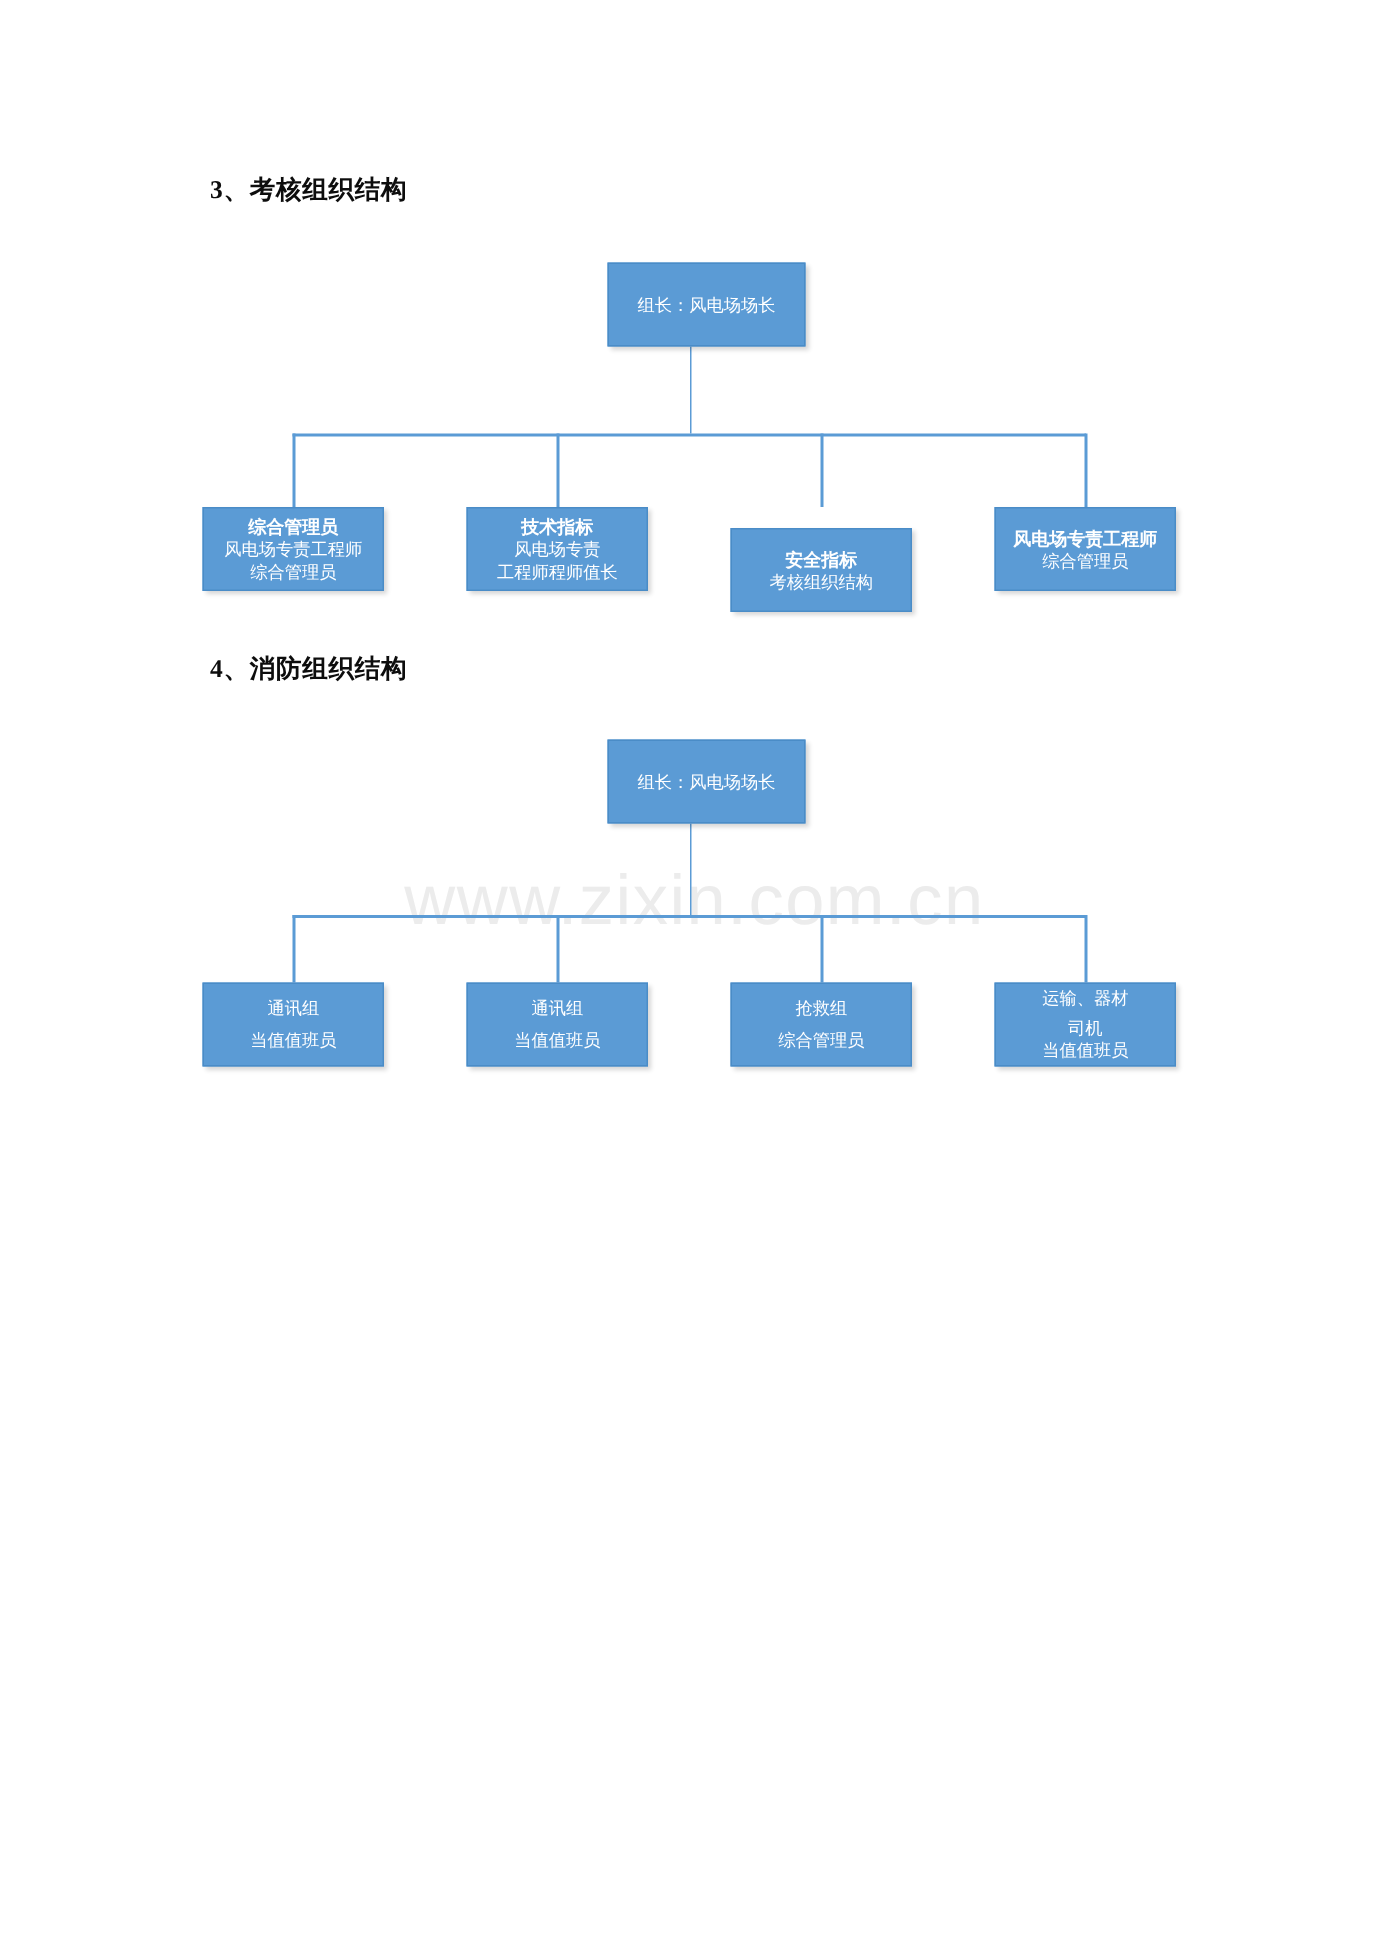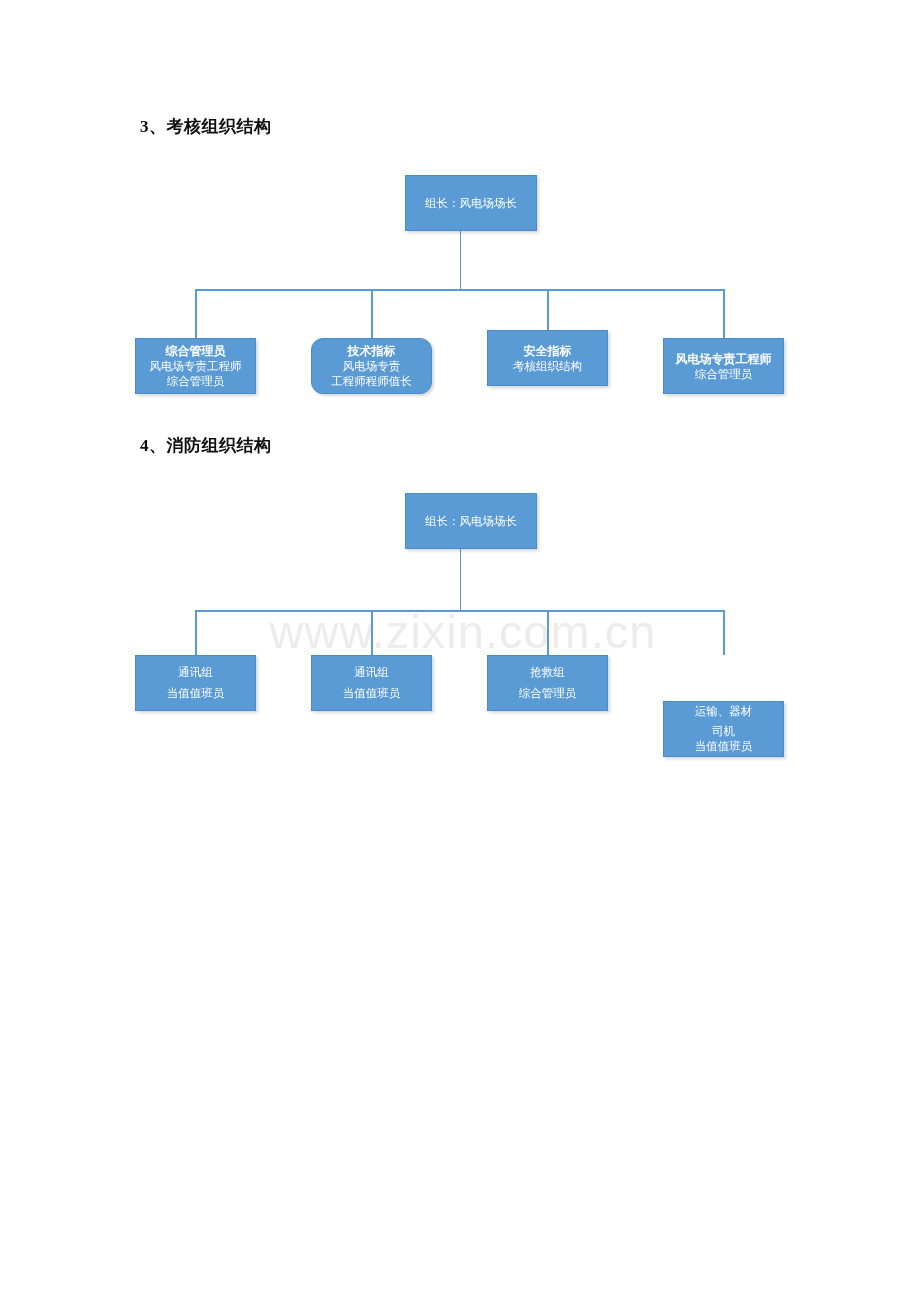--- a/index.html
+++ b/index.html
@@ -30,21 +30,21 @@
     color: #0d0d0d;
     white-space: nowrap;
   }
   #heading-3 { left: 140px; top: 115px; }
   #heading-4 { left: 140px; top: 434px; }
 
   
   .watermark {
     position: absolute;
     left: 228px;
-    top: 604px;
+    top: 572px;
     width: 470px;
     text-align: center;
     font-family: "Liberation Sans", "DejaVu Sans", sans-serif;
     font-size: 47px;
     font-weight: normal;
     letter-spacing: 1px;
     color: #ececec;
     white-space: nowrap;
     user-select: none;
     z-index: 1;
@@ -137,27 +137,27 @@
     <div class="conn conn-v" style="left:371px; top:289px; height:49px;"></div>
     <div class="conn conn-v" style="left:547px; top:289px; height:49px;"></div>
     <div class="conn conn-v" style="left:723px; top:289px; height:49px;"></div>
 
     <div class="node node-child" style="left:135px; top:338px;">
       <span class="line title">综合管理员</span>
       <span class="line">风电场专责工程师</span>
       <span class="line">综合管理员</span>
     </div>
 
-    <div class="node node-child" style="left:311px; top:338px;border-radius:12px;">
+    <div class="node node-child" style="left:311px; top:338px;">
       <span class="line title">技术指标</span>
       <span class="line">风电场专责</span>
       <span class="line">工程师程师值长</span>
     </div>
 
-    <div class="node node-child" style="left:487px; top:330px;text-align:right;">
+    <div class="node node-child" style="left:487px; top:352px;text-align:right;">
       <span class="line title">安全指标</span>
       <span class="line">考核组织结构</span>
 
     </div>
 
     <div class="node node-child" style="left:663px; top:338px;">
       <span class="line title">风电场专责工程师</span>
       <span class="line">综合管理员</span>
 
     </div>
@@ -192,21 +192,21 @@
 
     </div>
 
     <div class="node node-child" style="left:487px; top:655px;">
       <span class="line plain-title">抢救组</span>
       <span class="line spacer"></span>
       <span class="line">综合管理员</span>
 
     </div>
 
-    <div class="node node-child" style="left:663px; top:655px;margin-top:46px;">
+    <div class="node node-child" style="left:663px; top:655px;">
       <span class="line plain-title">运输、器材</span>
       <span class="line spacer"></span>
       <span class="line">司机</span>
       <span class="line">当值值班员</span>
     </div>
   </div>
 
 </div>
 
 </body></html>

